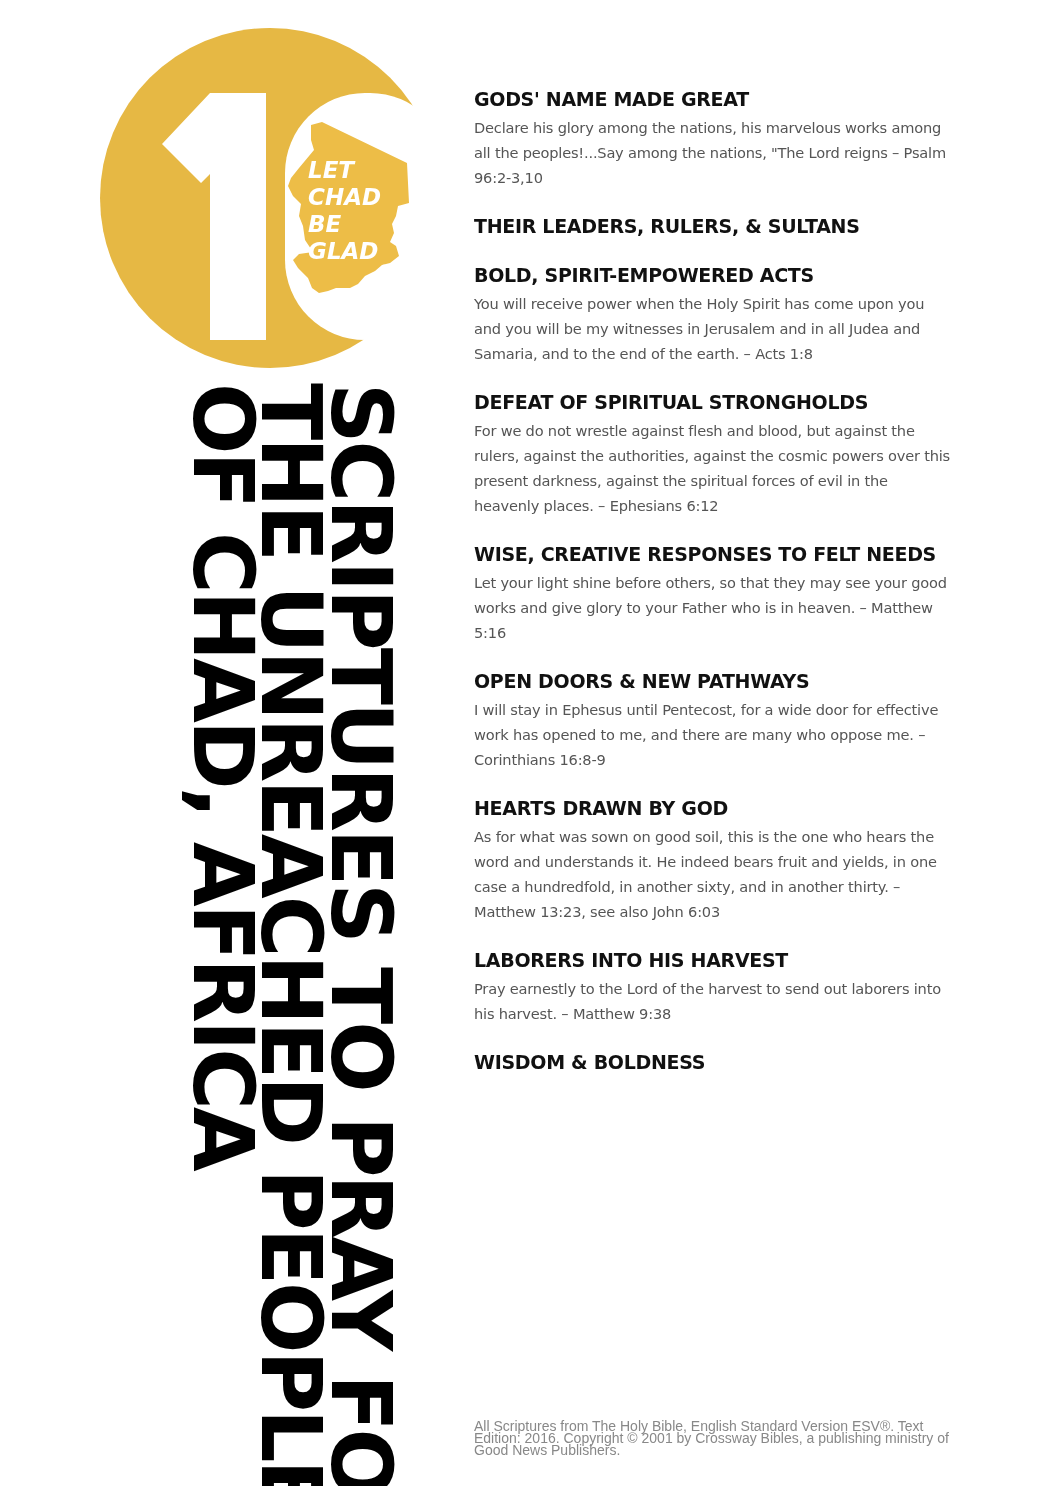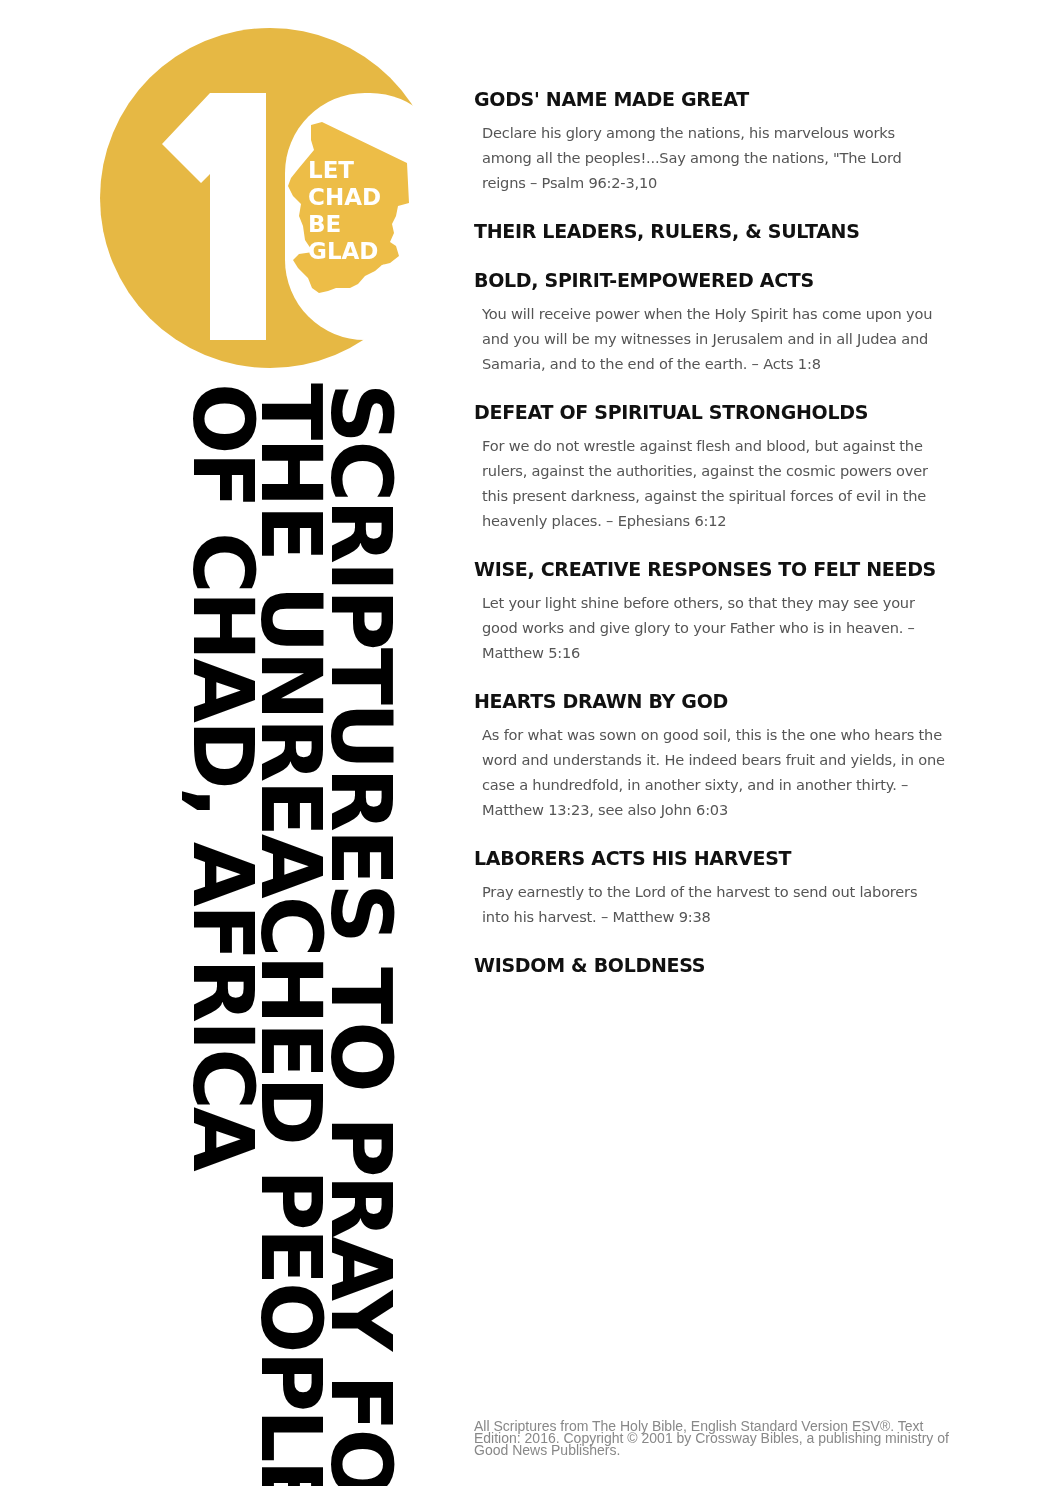--- a/index.html
+++ b/index.html
@@ -1,18 +1,18 @@
 <!DOCTYPE html>
 <html><head>
   <meta charset="utf-8">
   <style>
     html, body { margin: 0; padding: 0; background: #ffffff; }
     body { width: 1050px; height: 1486px; position: relative; overflow: hidden; }
 
-    .badge { position: absolute; left: 100px; top: 28px; width: 340px; height: 340px; }
+    .badge { position: absolute; left: 100px; top: 28px; width: 340px; height: 340px; font-style: italic; }
     .badge svg { display: block; }
 
     .vertical-title {
       position: absolute;
       left: 188px; top: 383px;
       width: 206px; height: 1000px;
     }
     .vt-line {
       position: absolute;
       top: 0;
@@ -42,21 +42,21 @@
     .section h2 {
       margin: 8px 0 3px 0;
       font-family: "DejaVu Sans", sans-serif;
       font-weight: bold;
       font-size: 19px;
       line-height: 26px;
       letter-spacing: -0.3px;
       color: #111;
     }
     .section p {
-      margin: 8px;
+      margin: 0;
       font-family: "DejaVu Sans", sans-serif;
       font-weight: normal;
       font-size: 14.6px;
       line-height: 25px;
       letter-spacing: -0.2px;
       color: #555;
     }
     .footer {
       position: absolute;
       left: 474px; top: 1420px;
@@ -110,25 +110,29 @@
   </div>
   <div class="section">
     <h2>DEFEAT OF SPIRITUAL STRONGHOLDS</h2>
     <p>For we do not wrestle against flesh and blood, but against the rulers, against the authorities, against the cosmic powers over this present darkness, against the spiritual forces of evil in the heavenly places. – Ephesians 6:12</p>
   </div>
   <div class="section">
     <h2>WISE, CREATIVE RESPONSES TO FELT NEEDS</h2>
     <p>Let your light shine before others, so that they may see your good works and give glory to your Father who is in heaven. – Matthew 5:16</p>
   </div>
   <div class="section">
+    <h2>OPEN DOORS &amp; NEW PATHWAYS</h2>
+    <p>I will stay in Ephesus until Pentecost, for a wide door for effective work has opened to me, and there are many who oppose me.  – Corinthians 16:8-9</p>
+  </div>
+  <div class="section">
     <h2>HEARTS DRAWN BY GOD</h2>
     <p>As for what was sown on good soil, this is the one who hears the word and understands it. He indeed bears fruit and yields, in one case a hundredfold, in another sixty, and in another thirty. – Matthew 13:23, see also John 6:03</p>
   </div>
   <div class="section">
-    <h2>LABORERS ACTS HIS HARVEST</h2>
+    <h2>LABORERS INTO HIS HARVEST</h2>
     <p>Pray earnestly to the Lord of the harvest to send out laborers into his harvest. – Matthew 9:38</p>
   </div>
   <div class="section">
     <h2>WISDOM &amp; BOLDNESS</h2>
   </div>
 </div>
 
 <div class="footer">All Scriptures from The Holy Bible, English Standard Version ESV®. Text Edition: 2016. Copyright © 2001 by Crossway Bibles, a publishing ministry of Good News Publishers.</div>
 
 </body></html>

